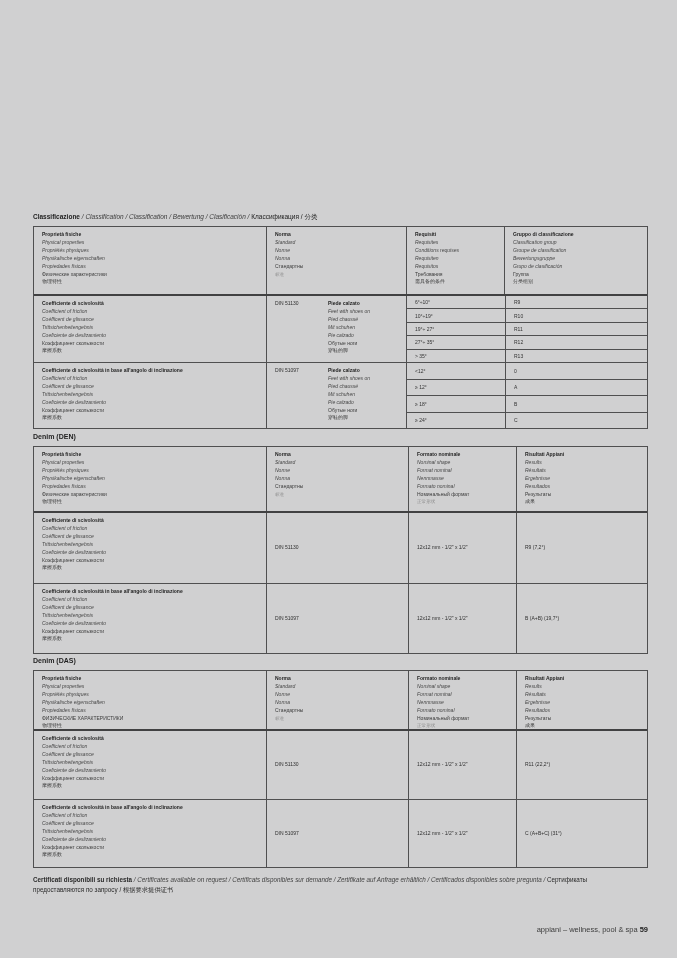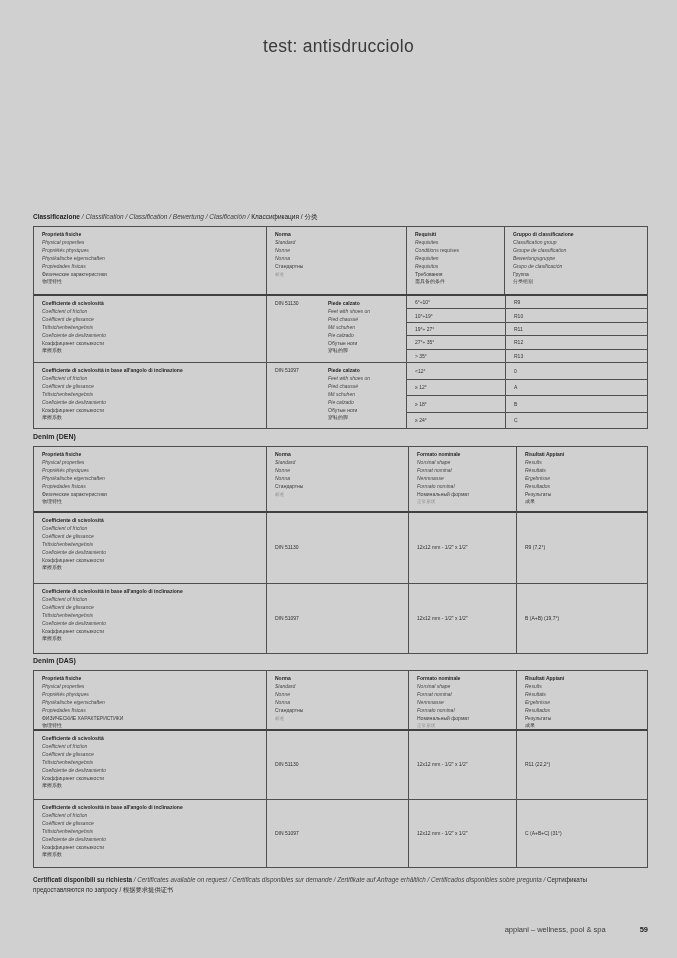--- a/index.html
+++ b/index.html
@@ -58,28 +58,27 @@
   .t2c1 { width:232px; }
   .t2c2 { width:142px; }
   .t2c3 { width:108px; }
   .t2c4 { flex:1; }
 
   .certs { font-size:6.3px; line-height:10px; color:#2a2a2a; width:600px; }
   .certs .b { font-weight:bold; }
   .certs .i { font-style:italic; color:#444; }
 
   .footer { position:absolute; right:29px; top:925px; font-size:7.5px; color:#3c3c3c; }
-  .footer .pg { font-weight:bold; color:#1f1f1f;margin-left:32px; }
+  .footer .pg { font-weight:bold; color:#1f1f1f; }
 </style>
 </head>
 <body>
 
 <div class="page">
 
-  <div class="title">test: antisdrucciolo</div>
 
   <div class="sec seclabel" style="top:213px">
     <span class="b">Classificazione</span><span class="i"> / Classification / Classification / Bewertung / Clasificación / </span><span>Классификация / 分类</span>
   </div>
 
   <div class="sec tbl" style="top:226px">
     <div class="row hdr t1hdr">
       <div class="cell lines t1c1">
           <div>Proprietà fisiche</div>
           <div>Physical properties</div>

